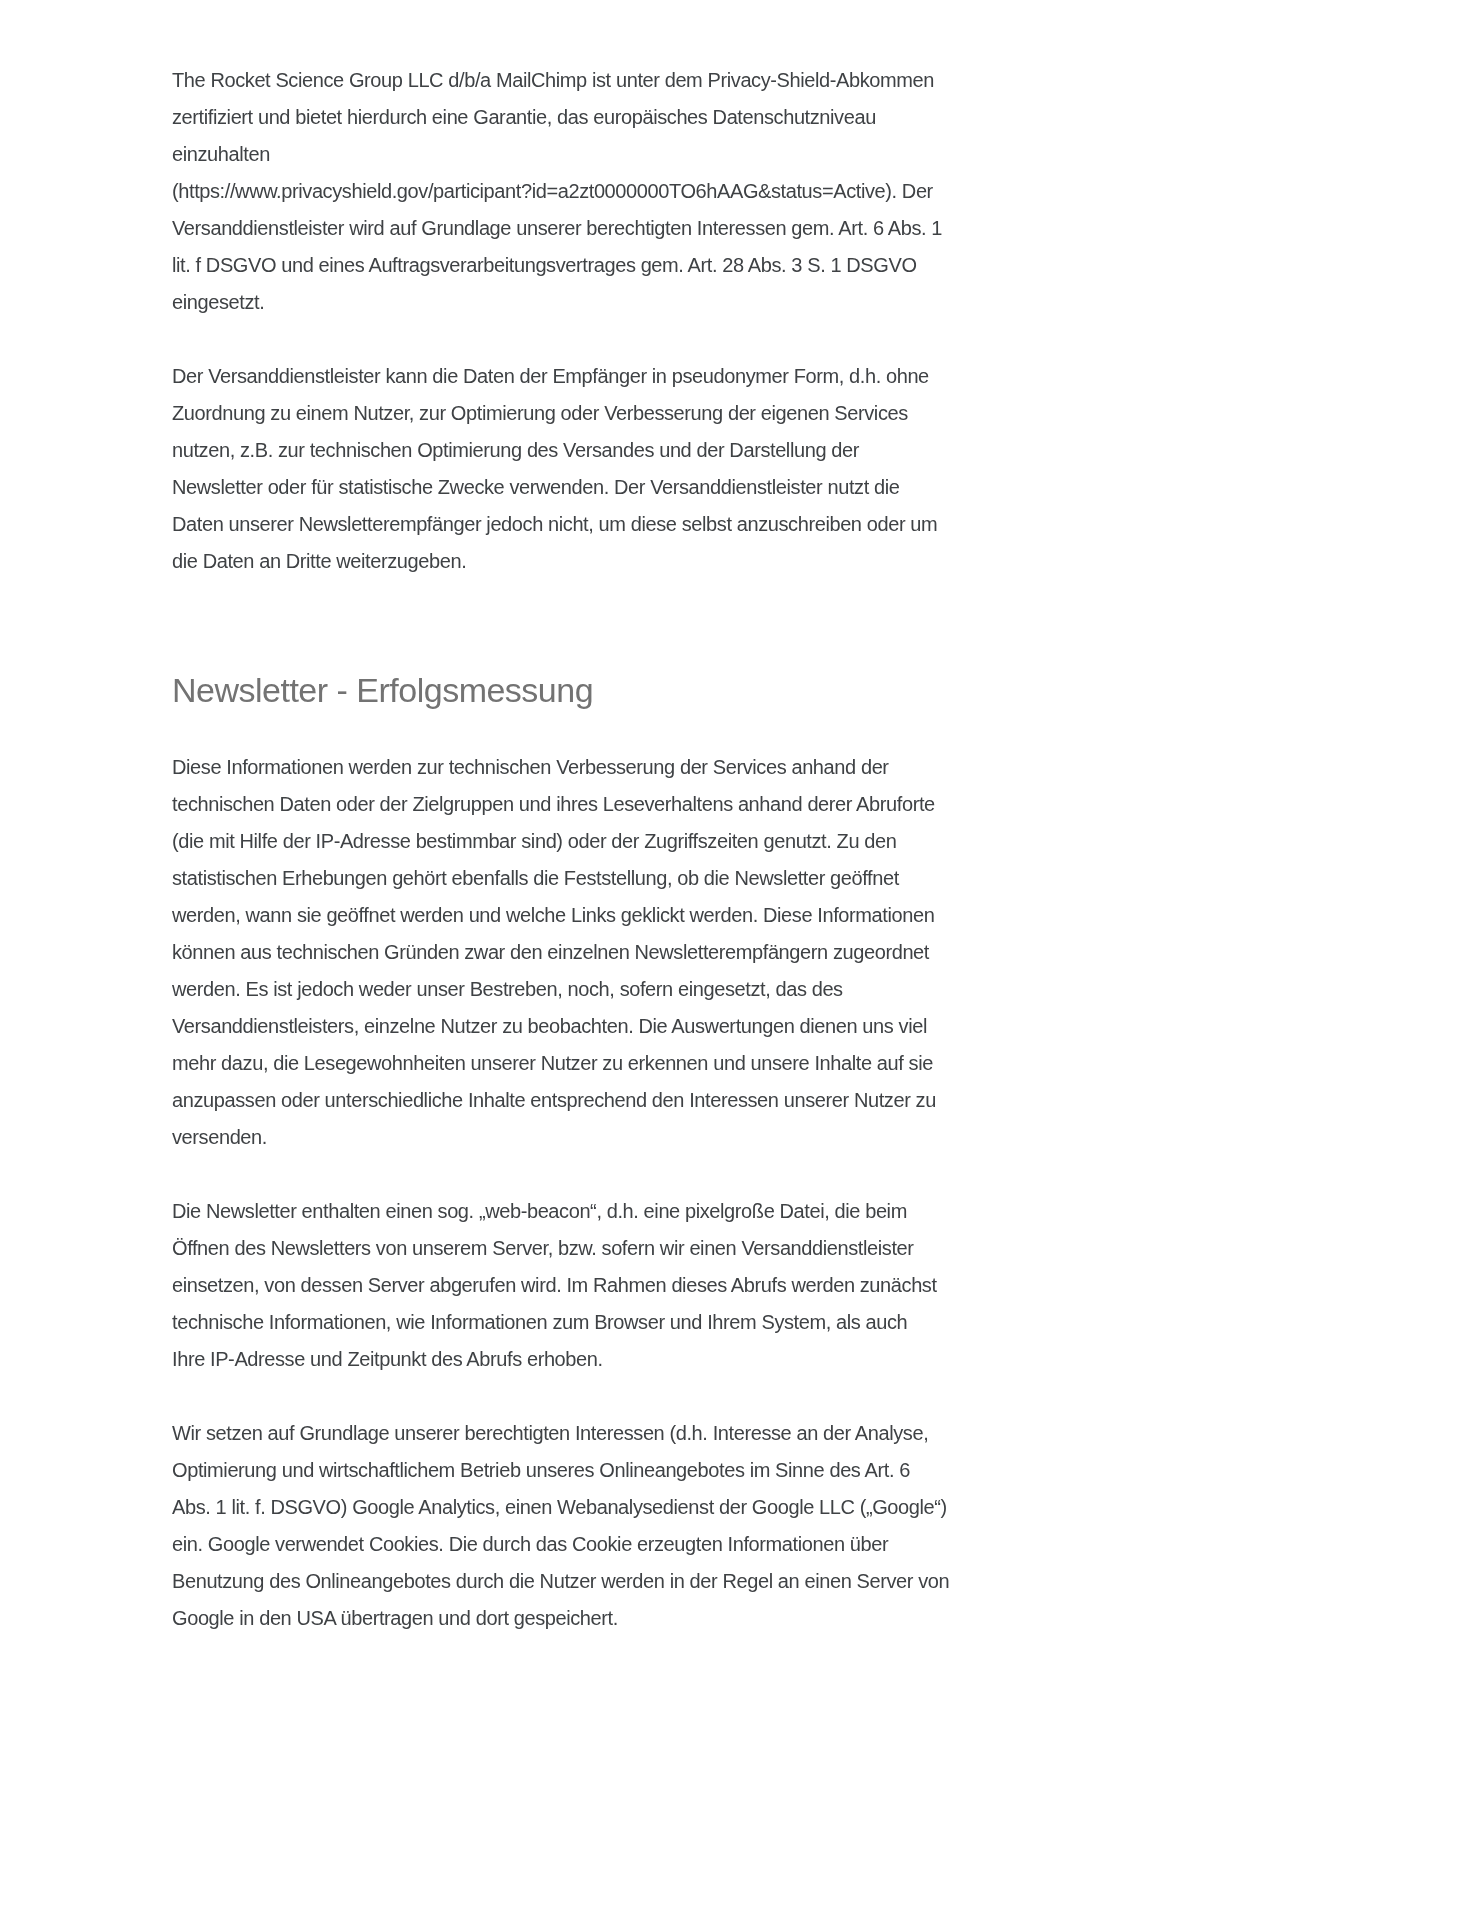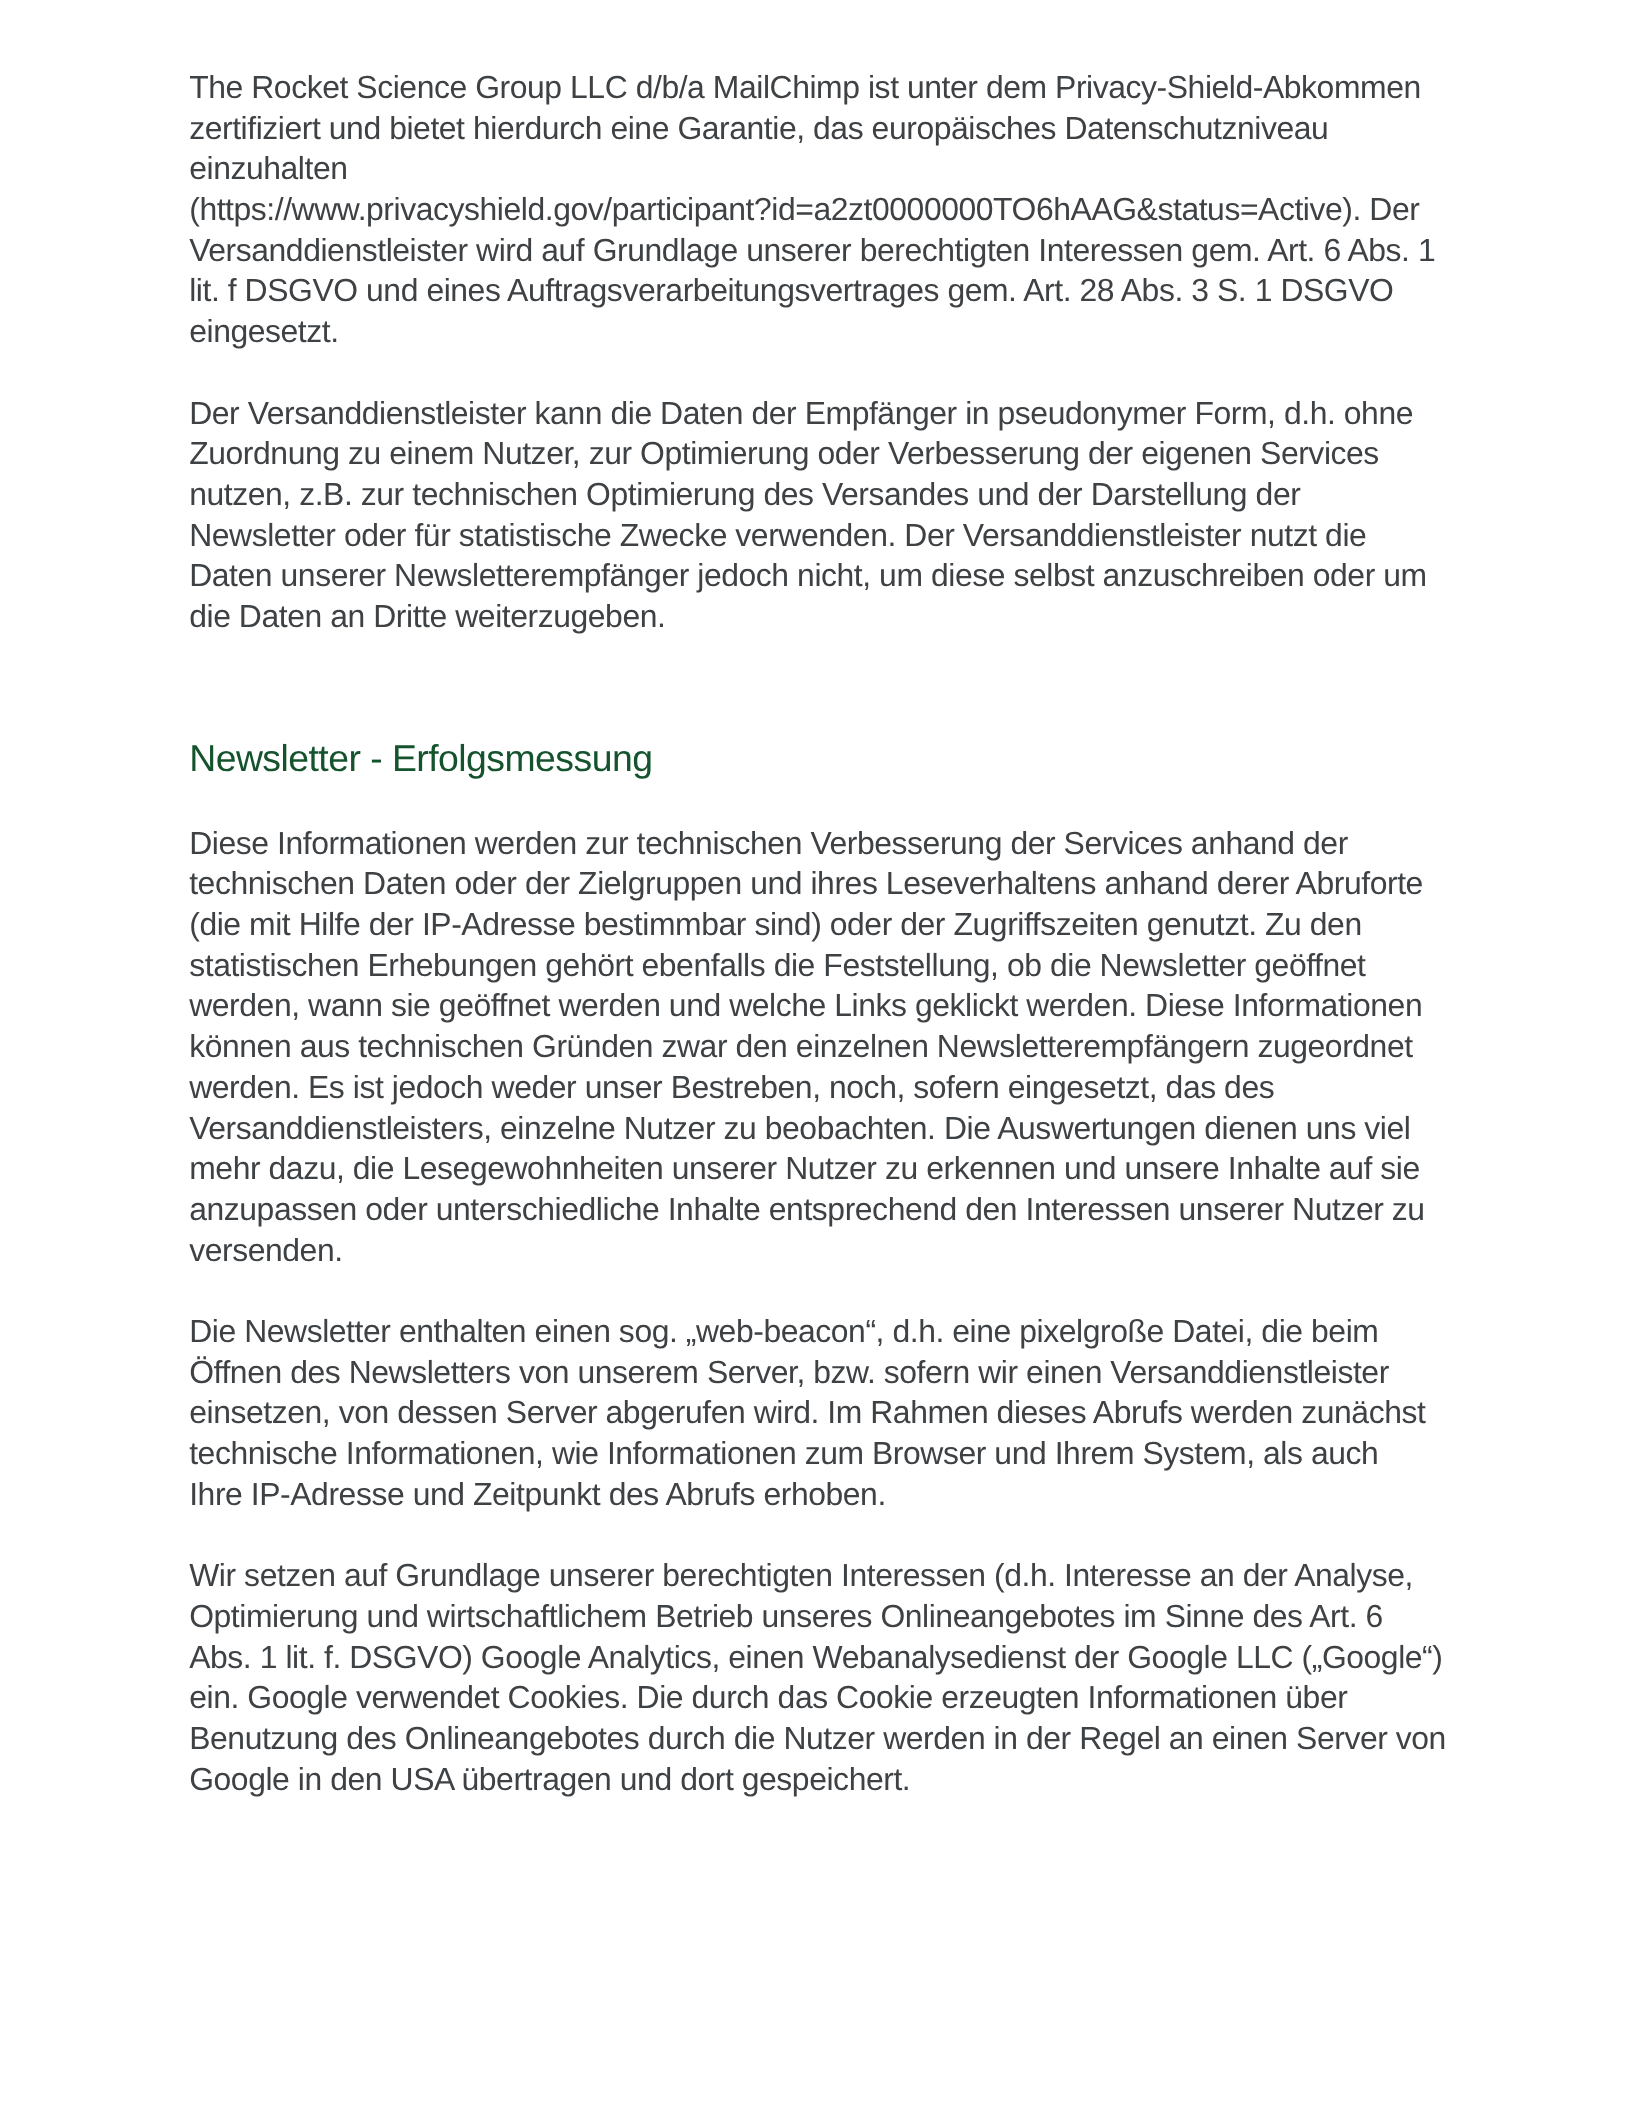--- a/index.html
+++ b/index.html
@@ -16,34 +16,34 @@
   }
   .page {
     box-sizing: border-box;
     width: 1483px;
     min-height: 1920px;
     background: #ffffff;
     padding: 62px 36px 40px 172px;
     color: #3f4245;
   }
   p.body-text {
-    font-size: 29px;
+    font-size: 20px;
     line-height: 37px;
     letter-spacing: -0.4px;
     margin: 0 0 37px 0;
     white-space: pre-line; 
     color: #3f4245;
   }
   h2.section-heading {
     font-size: 34px;
     line-height: 44px;
     font-weight: 400;
     letter-spacing: -0.5px;
     margin: 88px 0 37px 0;
-    color: #14532d;
+    color: #737373;
   }
   h2.section-heading.gap-lg {
     margin-top: 125px;
   }
 </style>
 </head>
 <body>
 
 <main class="page">
 

